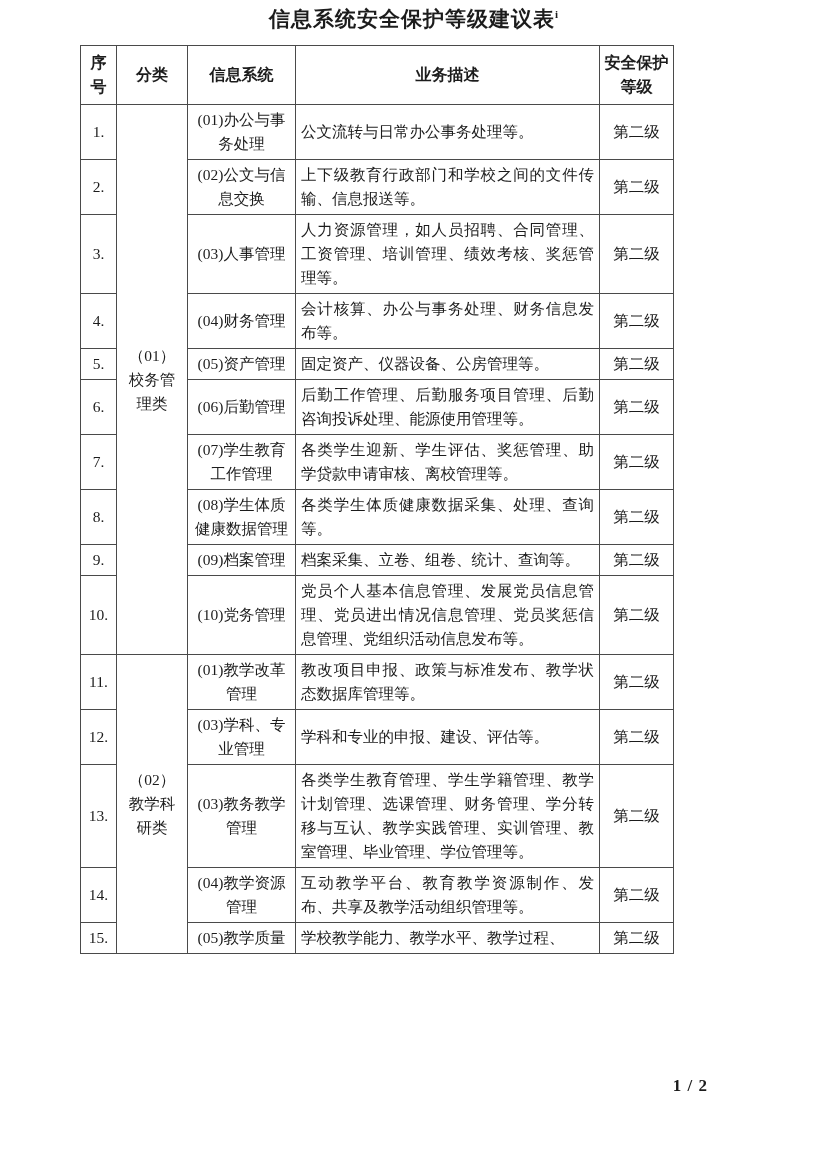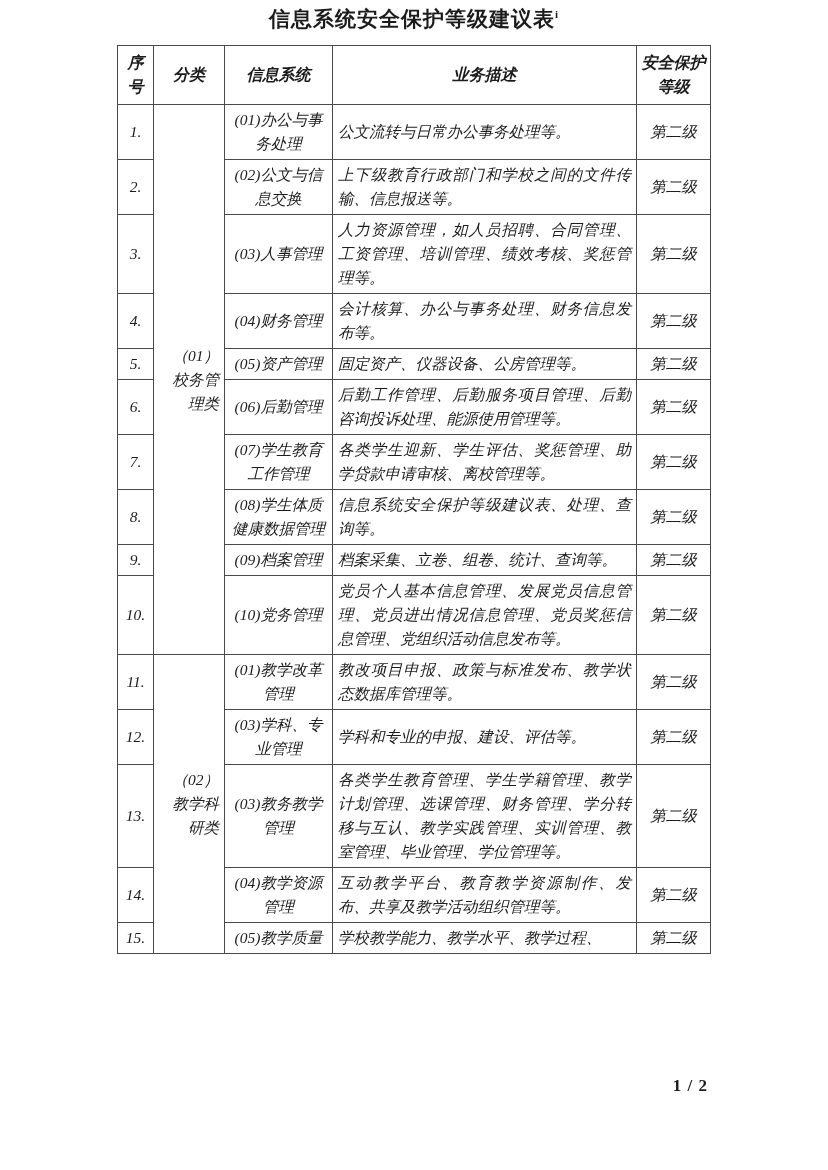--- a/index.html
+++ b/index.html
@@ -28,22 +28,21 @@
   .doc-title sup {
     font-size: 11px;
     font-weight: bold;
     letter-spacing: 0;
     vertical-align: super;
   }
   table.level-table {
     border-collapse: collapse;
     table-layout: fixed;
     width: 593px;
-    margin: 12px 0 0 117px;
-    font-style: italic;
+    margin: 12px 0 0 80px;
   }
   table.level-table th,
   table.level-table td {
     border: 1px solid #4a4a4a;
     vertical-align: middle;
     word-break: break-all;
   }
   table.level-table th {
     font-weight: bold;
     font-size: 16px;
@@ -54,21 +53,21 @@
   table.level-table td {
     font-size: 15.5px;
     line-height: 24px;
     padding: 3px 5px;
   }
   td.c-num {
     text-align: center;
     padding: 3px 2px;
   }
   td.c-cat {
-    text-align: right;
+    text-align: center;
     padding: 3px 5px 3px 6px;
   }
   td.c-sys {
     text-align: center;
     padding: 3px 4px 3px 6px;
   }
   td.c-desc {
     text-align: justify;
     padding: 3px 6px;
   }
@@ -148,21 +147,21 @@
   </tr>
   <tr>
     <td class="c-num">7.</td>
     <td class="c-sys">(07)学生教育工作管理</td>
     <td class="c-desc">各类学生迎新、学生评估、奖惩管理、助学贷款申请审核、离校管理等。</td>
     <td class="c-lvl">第二级</td>
   </tr>
   <tr>
     <td class="c-num">8.</td>
     <td class="c-sys">(08)学生体质健康数据管理</td>
-    <td class="c-desc">信息系统安全保护等级建议表、处理、查询等。</td>
+    <td class="c-desc">各类学生体质健康数据采集、处理、查询等。</td>
     <td class="c-lvl">第二级</td>
   </tr>
   <tr>
     <td class="c-num">9.</td>
     <td class="c-sys">(09)档案管理</td>
     <td class="c-desc">档案采集、立卷、组卷、统计、查询等。</td>
     <td class="c-lvl">第二级</td>
   </tr>
   <tr>
     <td class="c-num">10.</td>

